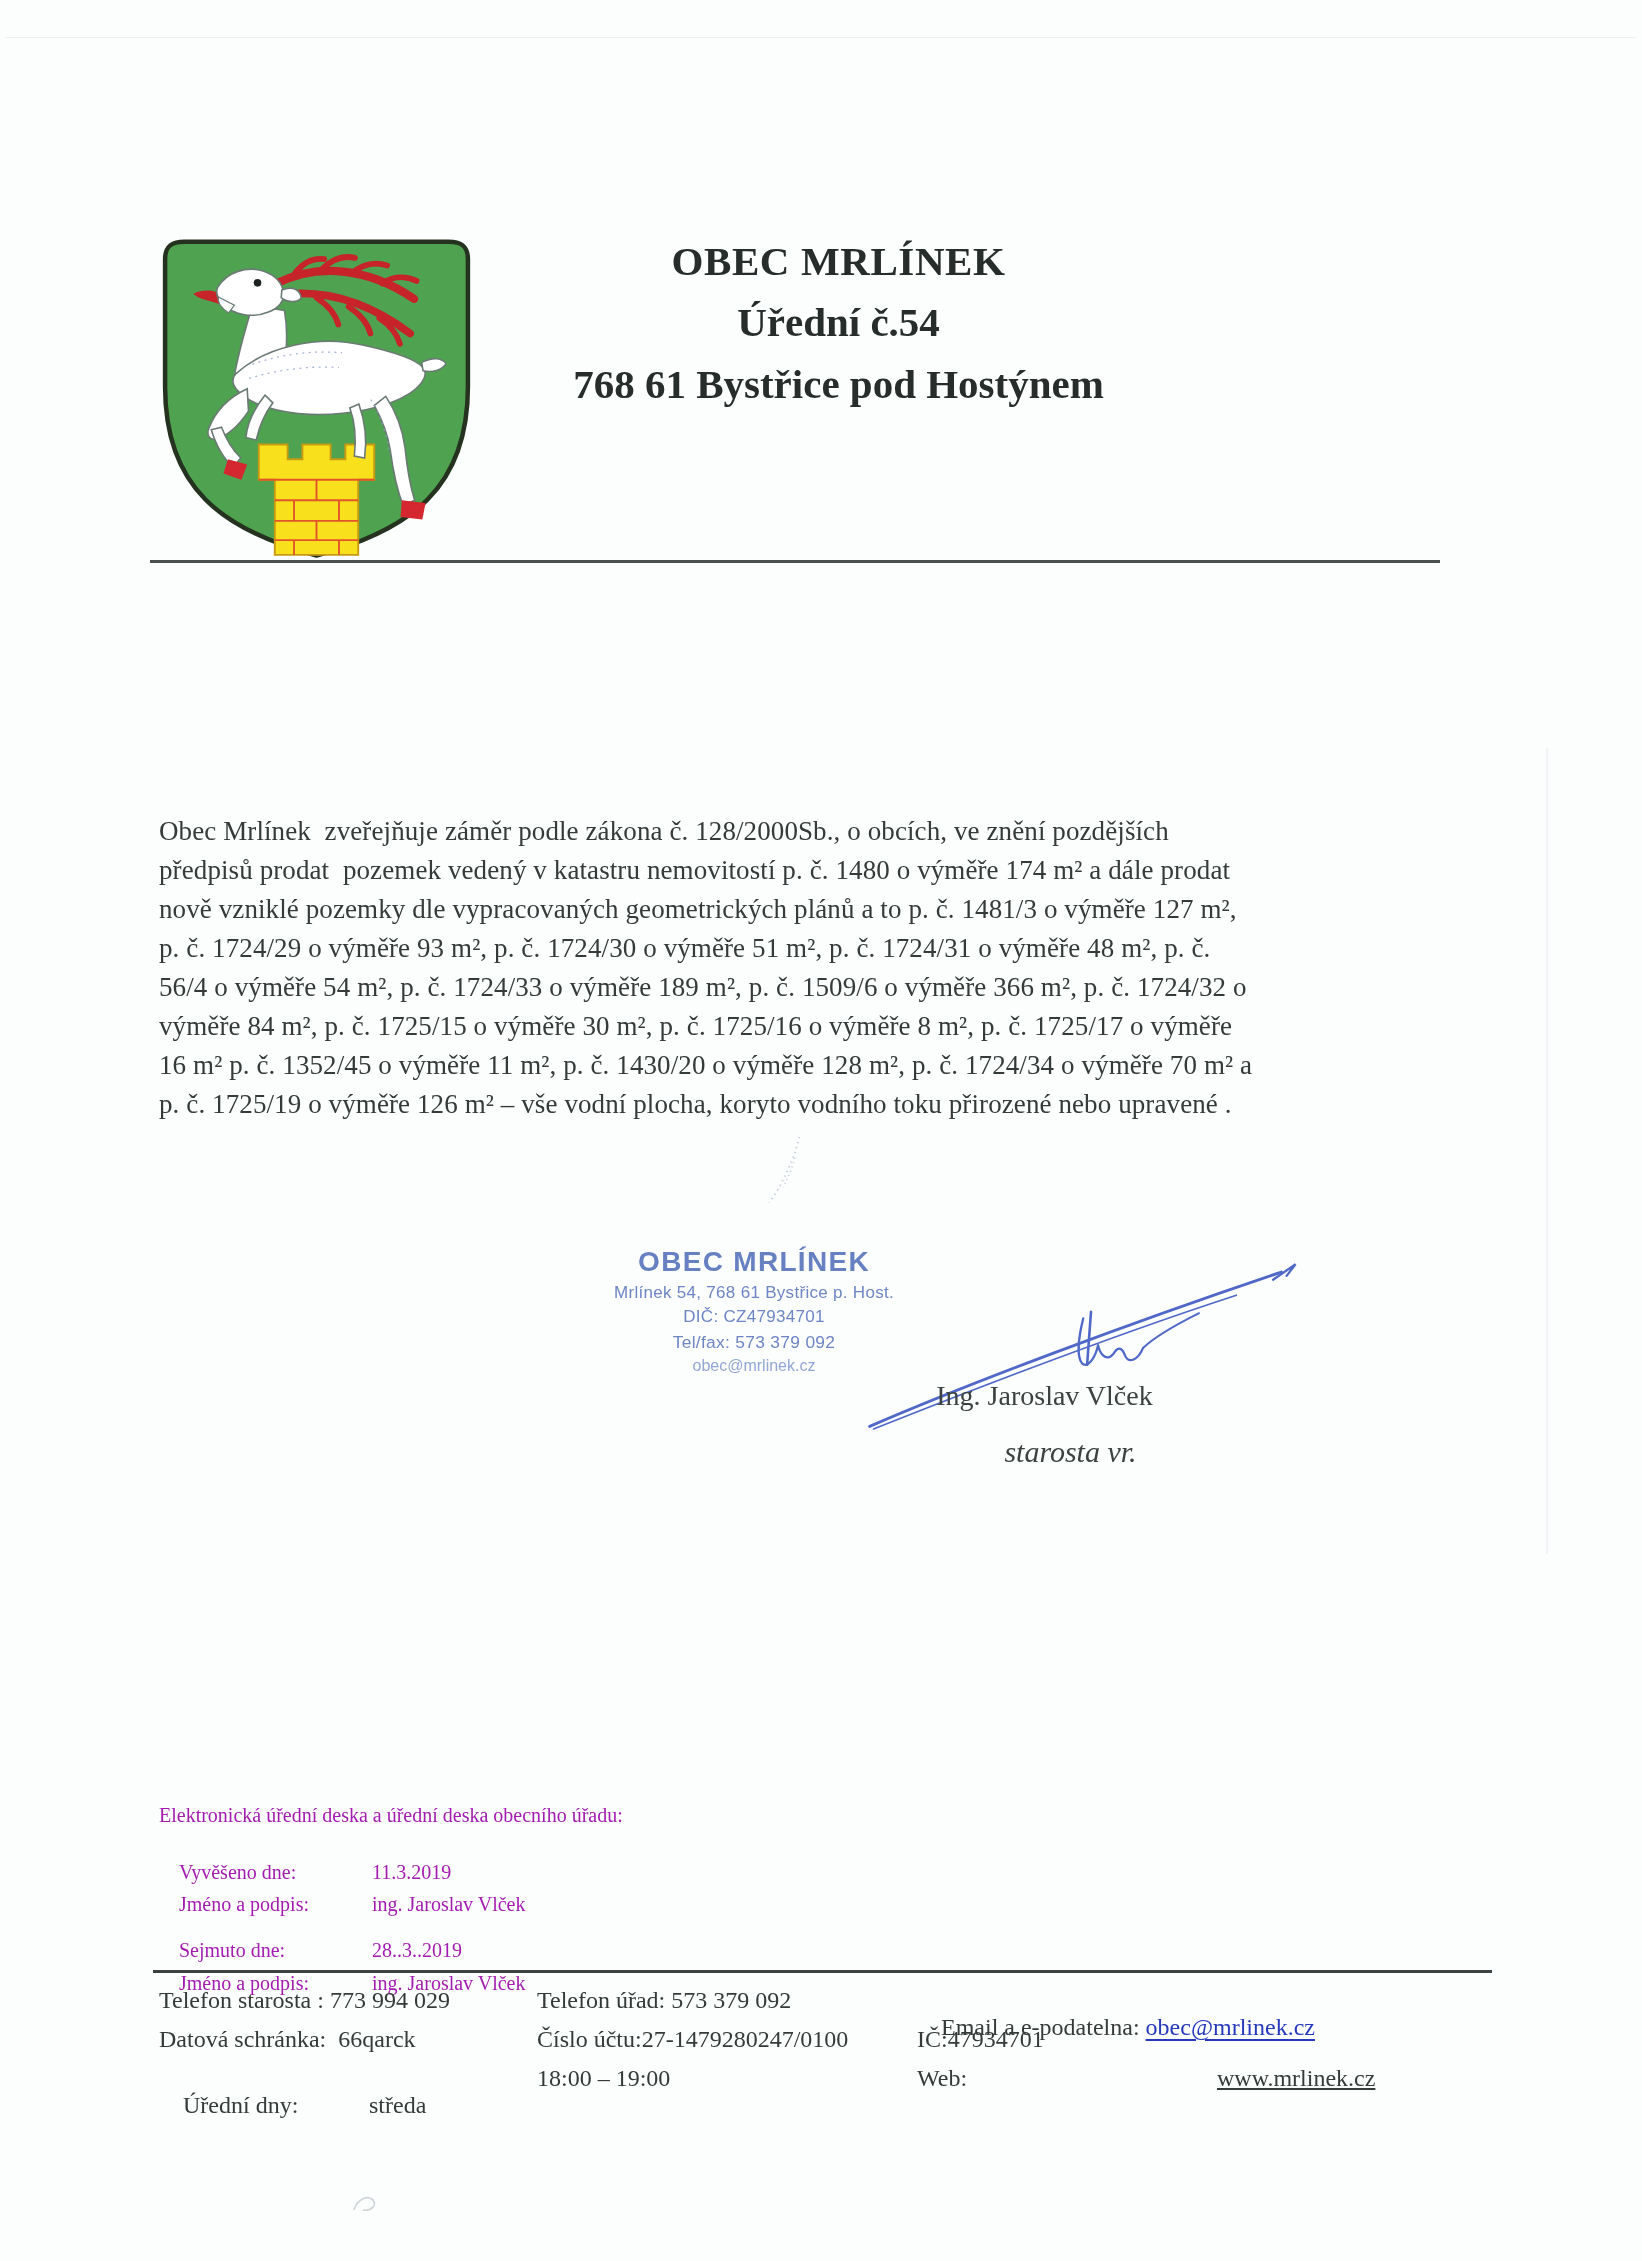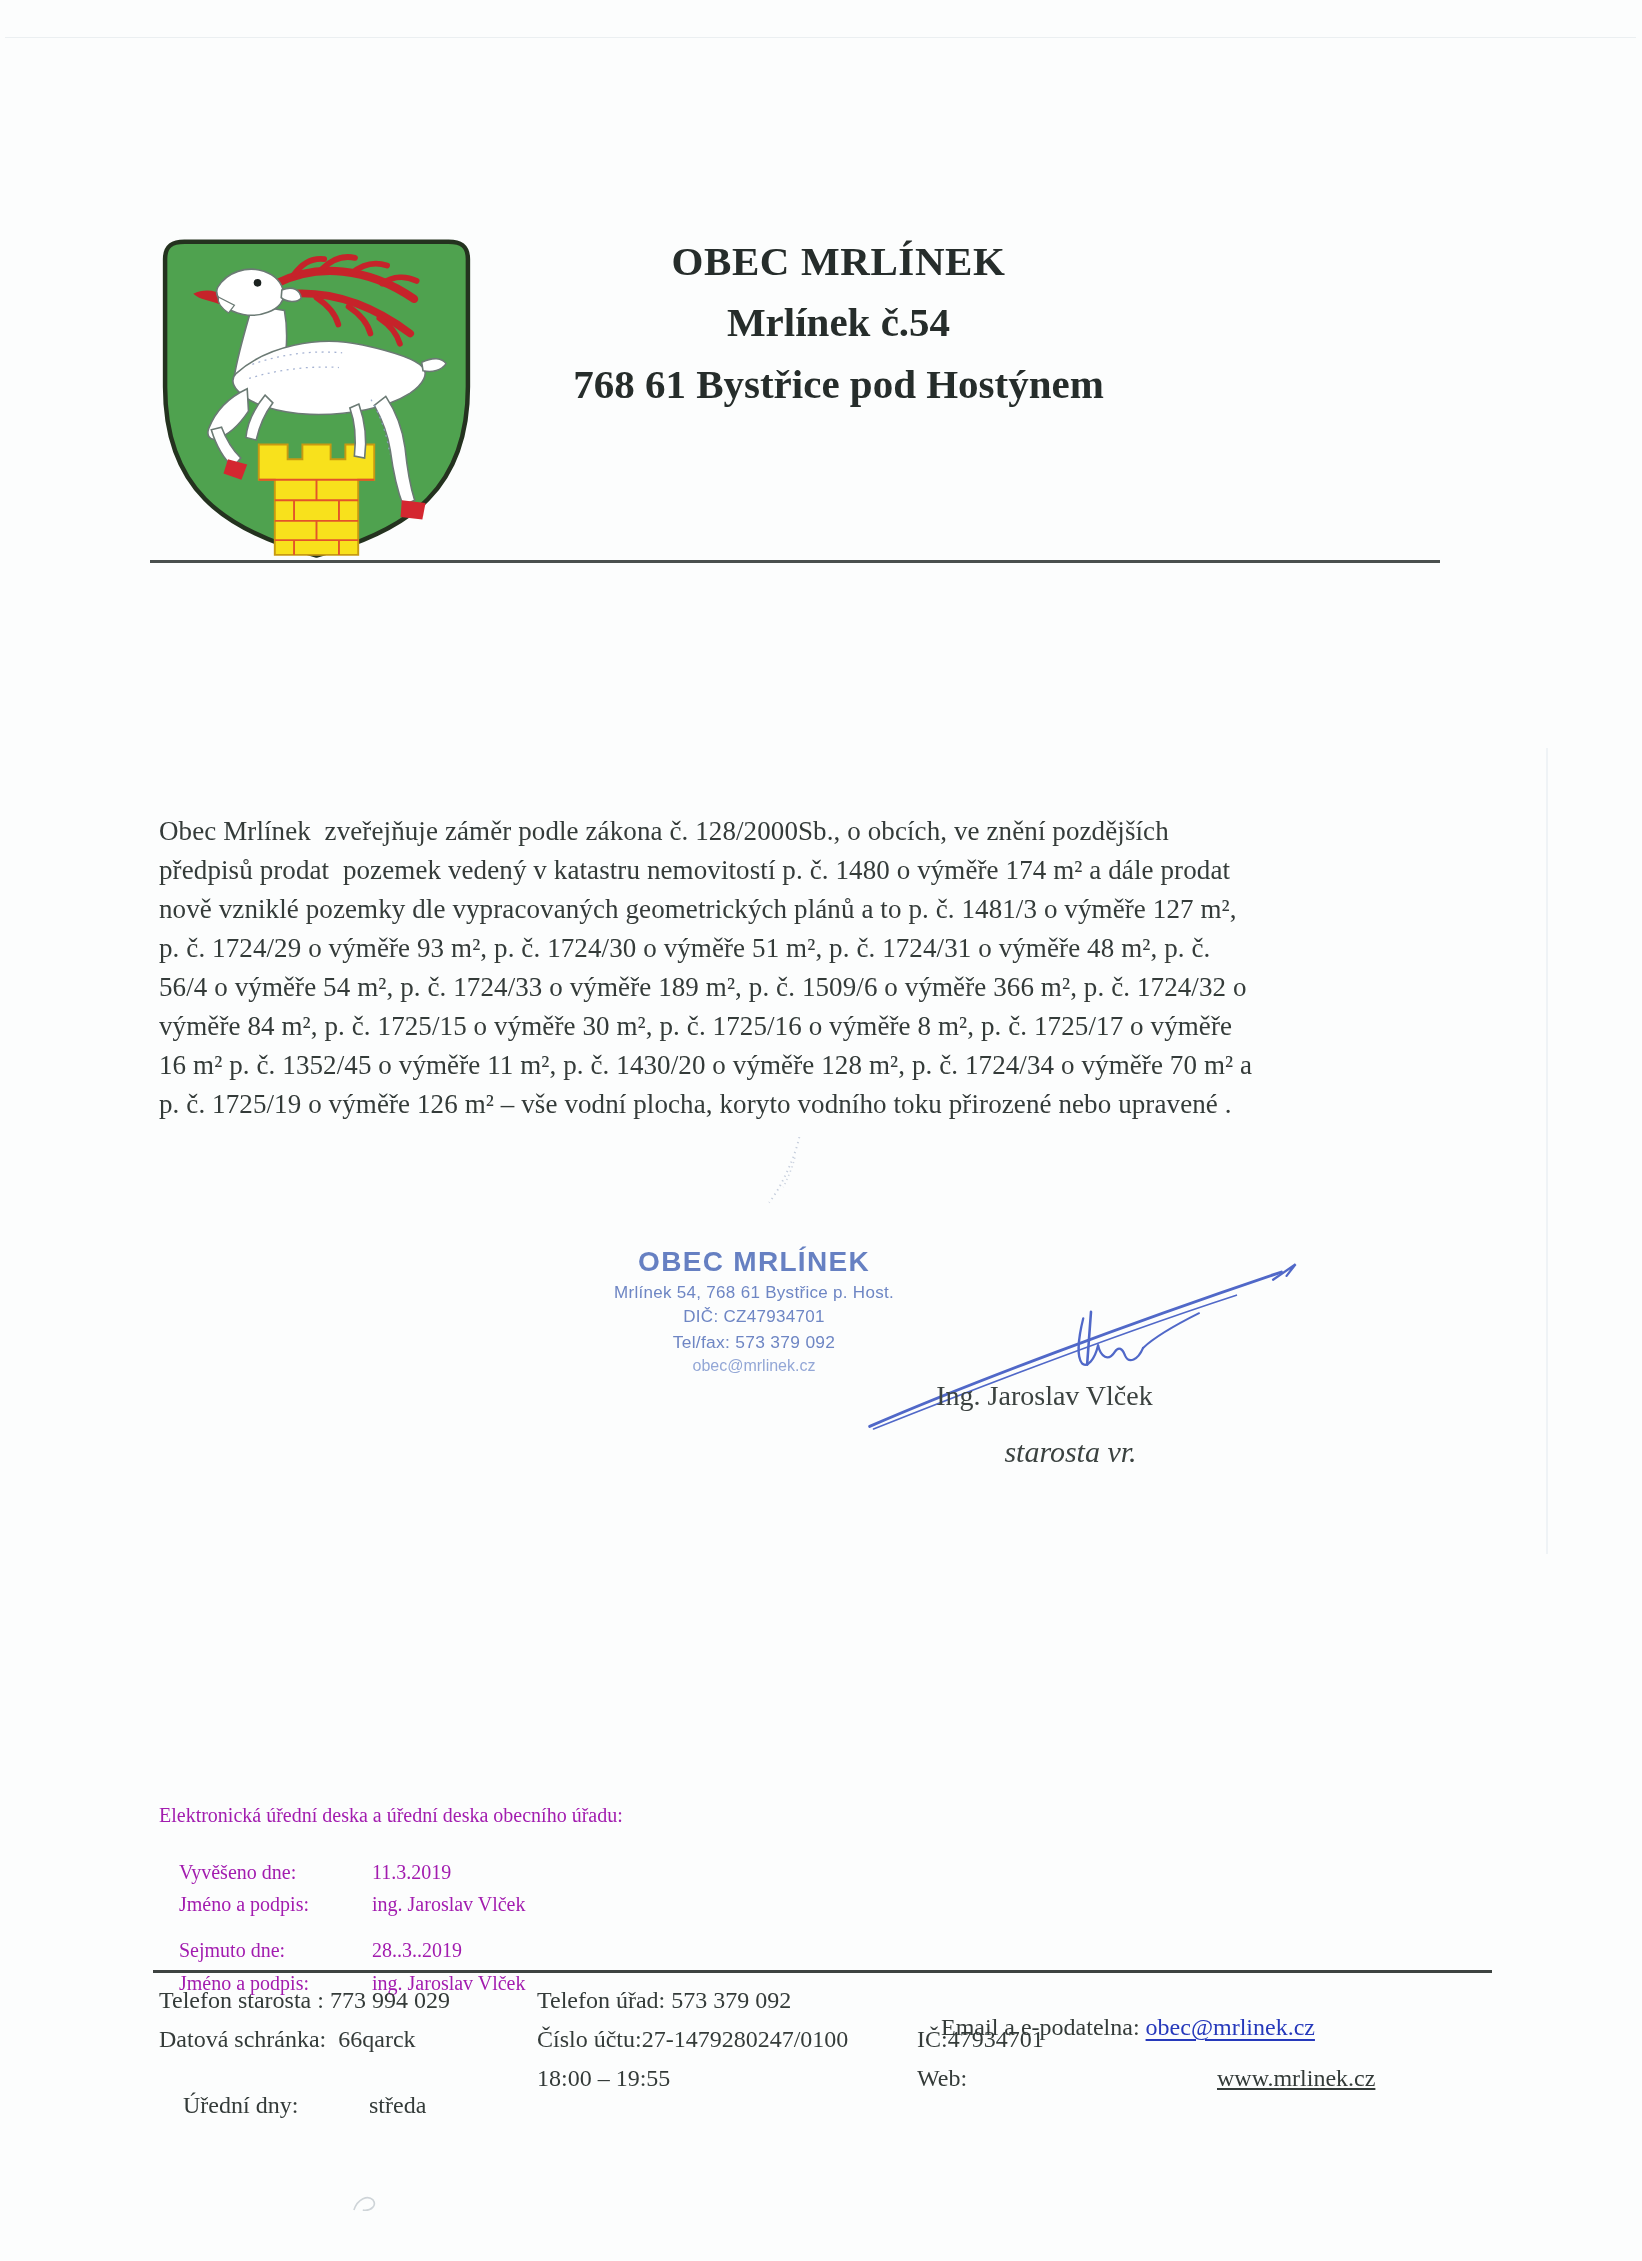--- a/index.html
+++ b/index.html
@@ -143,21 +143,21 @@
       <g stroke="#8fa0c8" stroke-width="2" fill="none" stroke-dasharray="3 7" opacity=".8">
         <path d="M 150 200 C 195 184 245 178 290 182"></path>
         <path d="M 145 222 C 190 208 240 202 285 205"></path>
         <path d="M 335 255 C 350 280 360 310 364 340"></path>
       </g>
     </g>
   </svg>
 
   <div class="hdr">
     <div class="hdr-org">OBEC MRLÍNEK</div>
-    <div class="hdr-l1">Mrlínek č.54</div>
+    <div class="hdr-l1">Úřední č.54</div>
     <div class="hdr-l2">768 61 Bystřice pod Hostýnem</div>
   </div>
 
   <div class="rule-top"></div>
 
 
   <div class="body-par">
     <div class="body-line">Obec Mrlínek  zveřejňuje záměr podle zákona č. 128/2000Sb., o obcích, ve znění pozdějších</div>
     <div class="body-line">předpisů prodat  pozemek vedený v katastru nemovitostí p. č. 1480 o výměře 174 m² a dále prodat</div>
     <div class="body-line">nově vzniklé pozemky dle vypracovaných geometrických plánů a to p. č. 1481/3 o výměře 127 m²,</div>
@@ -219,21 +219,21 @@
     <span>Email a e-podatelna: </span><a href="#" class="email-link">obec@mrlinek.cz</a>
   </div>
 
   <div class="foot-cell fc-r2 fc-c1">Datová schránka:  66qarck</div>
   <div class="foot-cell fc-r2 fc-c2">Číslo účtu:27-1479280247/0100</div>
   <div class="foot-cell fc-r2 fc-c3">IČ:47934701</div>
 
   <div class="foot-cell fc-r3 fc-c1">
     <span class="lbl-dny">Úřední dny:</span><span>středa</span>
   </div>
-  <div class="foot-cell fc-r3 fc-c2">18:00 – 19:55</div>
+  <div class="foot-cell fc-r3 fc-c2">18:00 – 19:00</div>
   <div class="foot-cell fc-r3 fc-c3">Web:</div>
   <div class="foot-cell fc-r3 fc-web-val">www.mrlinek.cz</div>
 
   <svg class="pencil-squiggle" viewBox="0 0 46 44">
     <path d="M 4 30 C 10 12 26 6 34 14 C 40 22 32 32 18 30" stroke="#a9b3ba" stroke-width="2.5" fill="none"></path>
   </svg>
 
 </div>
 
 

